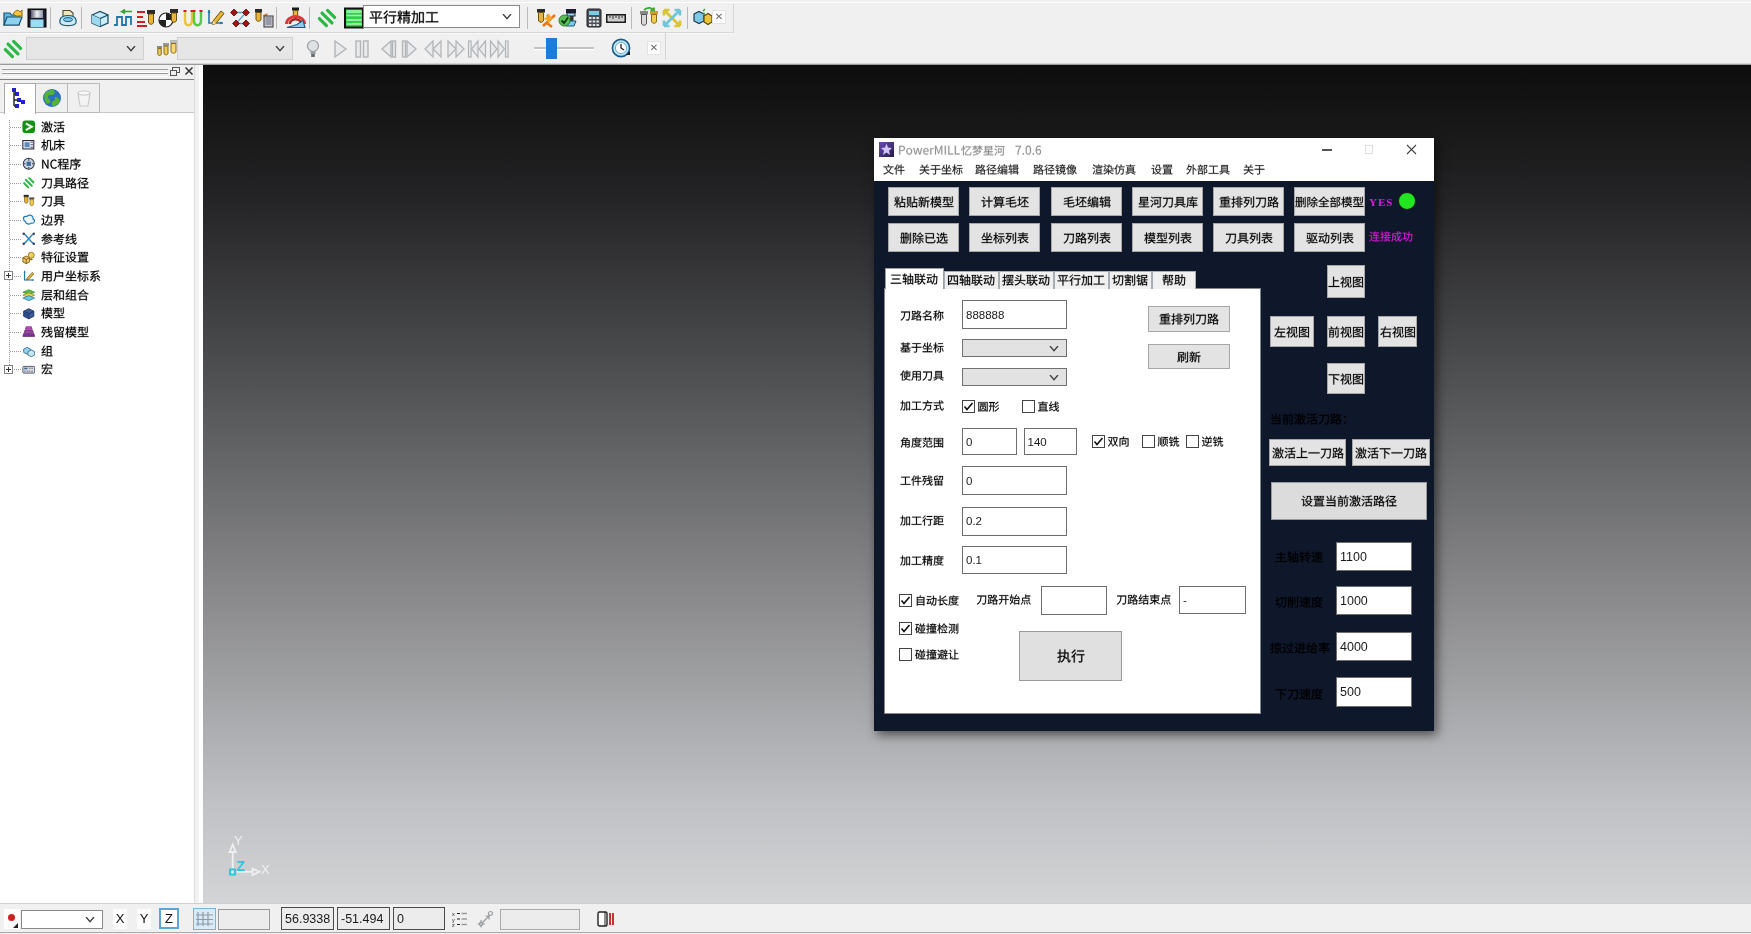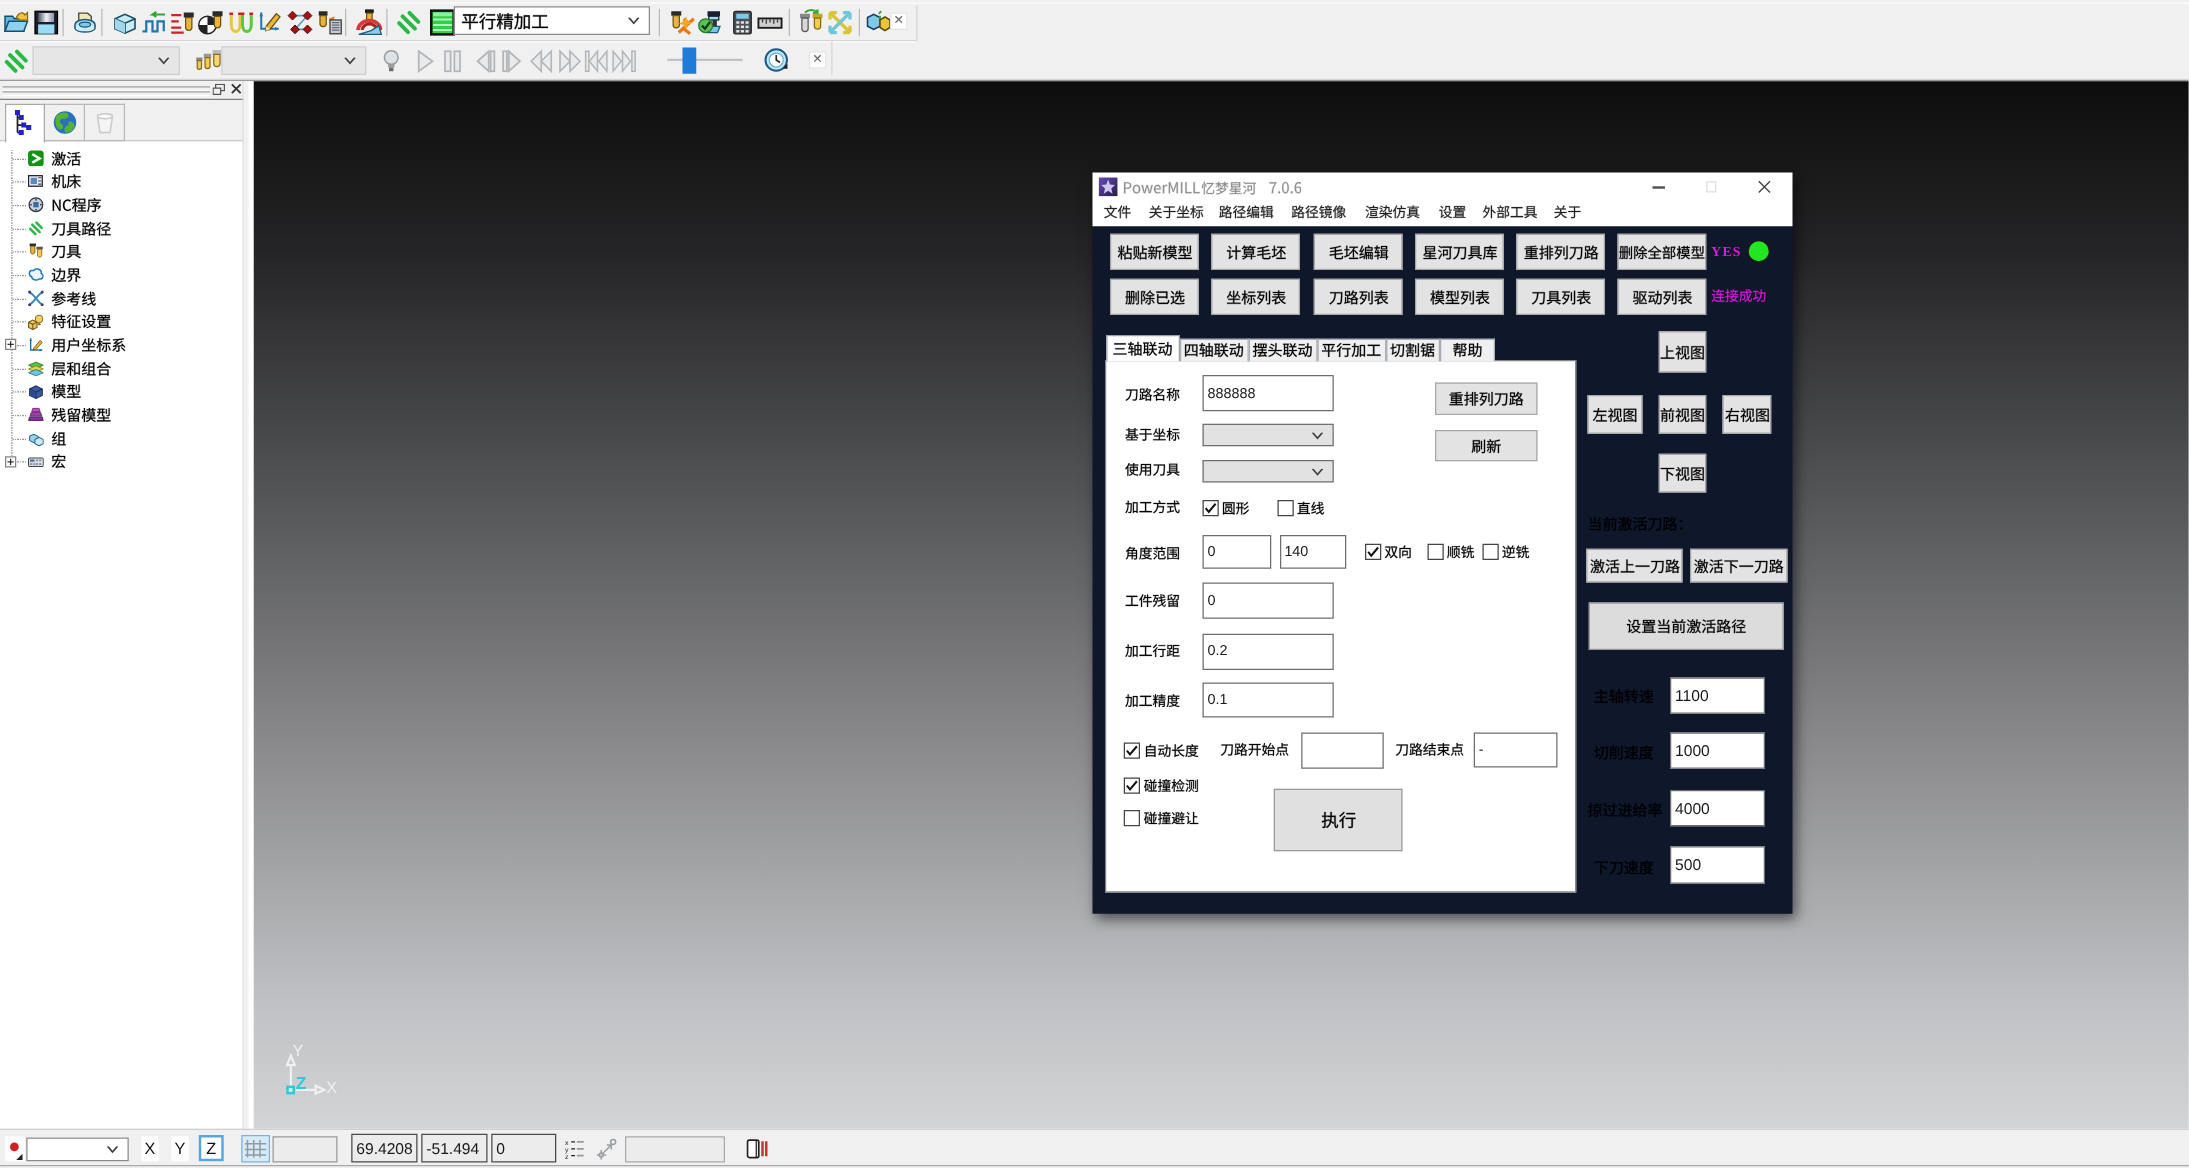--- a/index.html
+++ b/index.html
@@ -1135,21 +1135,21 @@
       <path d="M1 0 L5 4.6 L9 0" stroke="#404040" stroke-width="1.4" fill="none"></path>
     </svg>
   </div>
 <div class="abs" style="left:113px;top:909px;width:14px;height:20px;background:#fdfdfd;font-size:13px;color:#111;text-align:center;line-height:20px">X</div>
 <div class="abs" style="left:137px;top:909px;width:14px;height:20px;background:#fdfdfd;font-size:13px;color:#111;text-align:center;line-height:20px">Y</div>
 <div class="abs" style="left:159px;top:908px;width:20px;height:21px;background:#fff;border:2px solid #58a6dd;box-sizing:border-box;font-size:13px;color:#111;text-align:center;line-height:17px">Z</div>
 <div class="abs" style="left:193px;top:908px;width:23px;height:22px;background:#d9eaf7;border:1px solid #7fb2d9;box-sizing:border-box;line-height:0"><svg width="21" height="20" viewBox="0 0 21 20">
       <path d="M4 3 L4 17 M9 3 L9 17 M14 3 L14 17 M2 6 L19 6 M2 10.5 L19 10.5 M2 15 L19 15" stroke="#8f9aa4" stroke-width="1.2"></path>
     </svg></div>
 <div style="position:absolute;left:218px;top:909px;width:52px;height:21px;background:#ececec;border:1px solid #999;box-sizing:border-box;display:flex;align-items:center;font-size:13px;color:#1a1a1a;padding-left:3px"></div>
-<div style="position:absolute;left:281px;top:907px;width:53px;height:23px;background:#ececec;border:1px solid #4a4a4a;box-sizing:border-box;display:flex;align-items:center;font-size:12.5px;color:#1a1a1a;padding-left:3px">69.4208</div>
+<div style="position:absolute;left:281px;top:907px;width:53px;height:23px;background:#ececec;border:1px solid #4a4a4a;box-sizing:border-box;display:flex;align-items:center;font-size:12.5px;color:#1a1a1a;padding-left:3px">56.9338</div>
 <div style="position:absolute;left:337px;top:907px;width:53px;height:23px;background:#ececec;border:1px solid #4a4a4a;box-sizing:border-box;display:flex;align-items:center;font-size:12.5px;color:#1a1a1a;padding-left:3px">-51.494</div>
 <div style="position:absolute;left:393px;top:907px;width:52px;height:23px;background:#ececec;border:1px solid #4a4a4a;box-sizing:border-box;display:flex;align-items:center;font-size:12.5px;color:#1a1a1a;padding-left:3px">0</div>
 <div class="abs" style="left:452px;top:911px;width:16px;height:17px;line-height:0">
 <svg width="16" height="17" viewBox="0 0 16 17">
       <g font-family="Liberation Sans" font-size="5.5" fill="#222">
 <text x="0" y="5">x</text>
         <text x="0" y="10.5">y</text>
         <text x="0" y="16">z</text>
       </g>
 <path d="M5 2.5 L8 2.5 M5 8 L8 8 M5 13.5 L8 13.5" stroke="#222" stroke-width="1"></path>

